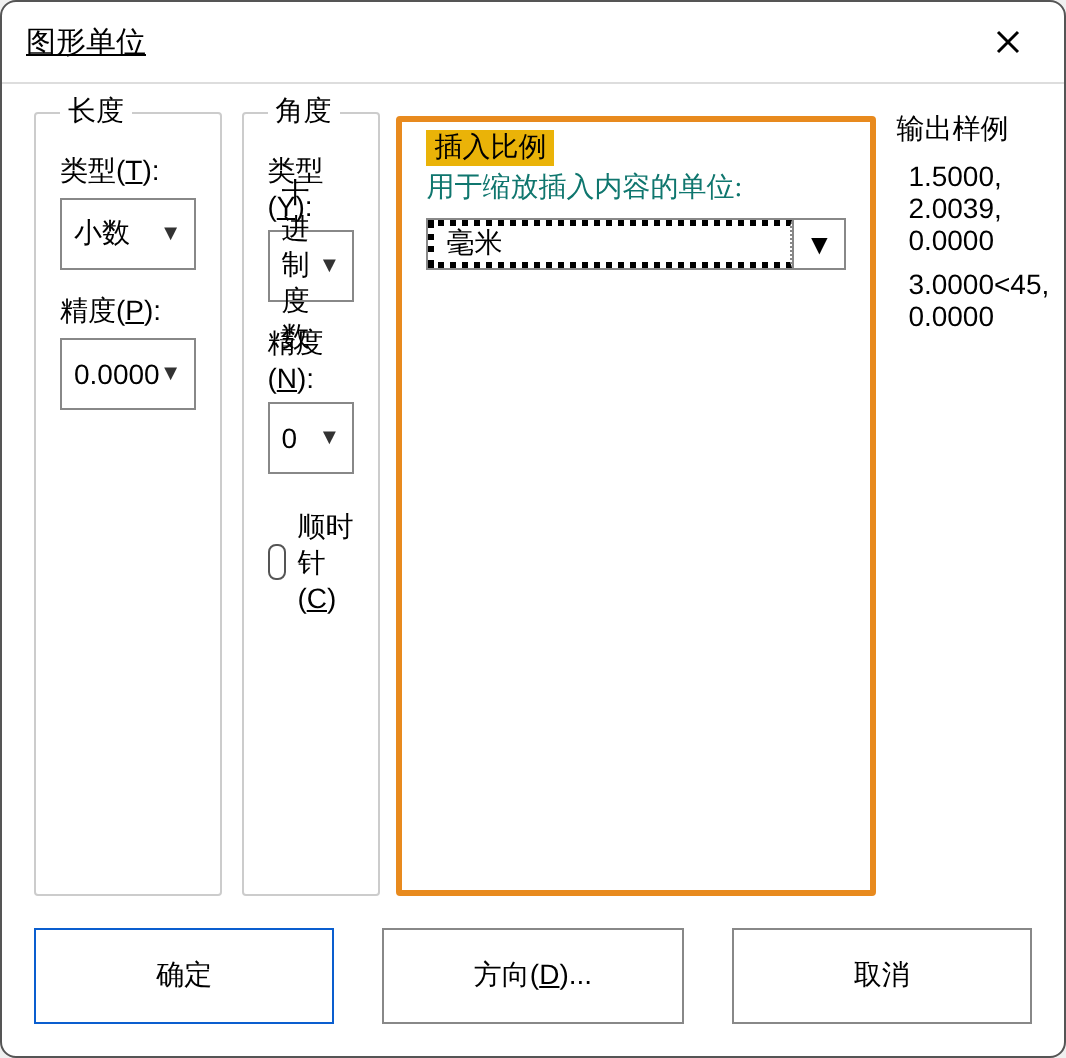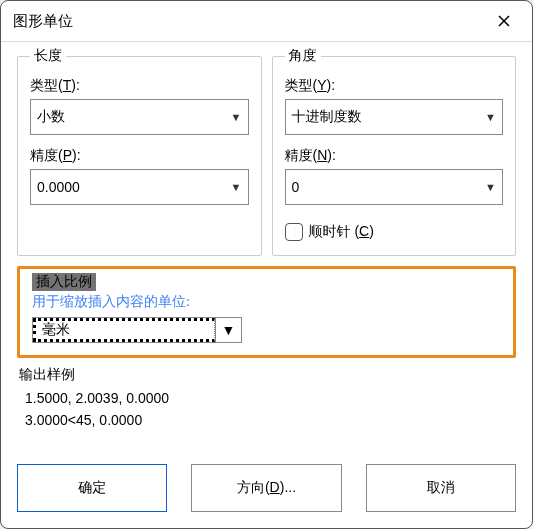--- a/index.html
+++ b/index.html
@@ -23,37 +23,38 @@
     .titlebar {
       display: flex;
       justify-content: space-between;
       align-items: center;
       padding: 8px 12px;
       border-bottom: 1px solid #ddd;
     }
     .titlebar .title {
       font-size: 15px;
       color: #000;
+      text-decoration: underline;
     }
     .close-btn {
       width: 32px;
       height: 24px;
       display: flex;
       align-items: center;
       justify-content: center;
       font-size: 16px;
       cursor: pointer;
       color: #000;
     }
     .close-btn svg { width: 12px; height: 12px; }
     .content {
       flex: 1;
       padding: 14px 16px 10px 16px;
       display: flex;
-      flex-direction: column;
+      flex-direction: row;
       gap: 8px;
     }
     .two-col {
       display: flex;
       gap: 10px;
     }
     .group {
       border: 1px solid #ccc;
       border-radius: 2px;
       padding: 0 12px 14px 12px;
@@ -105,29 +106,29 @@
       background: #fff;
       cursor: pointer;
     }
     .insert-group {
       border: 3px solid #e88a1e;
       padding: 4px 12px 12px 12px;
       border-radius: 2px;
       margin-top: 2px;
     }
     .insert-group .gtitle {
-      background: #737373;
+      background: #eab308;
       padding: 0 4px;
       display: inline-block;
       position: relative;
       color: #000;
     }
     .insert-group .desc {
       margin: 2px 0 6px 0;
-      color: #3b82f6;
+      color: #0f766e;
       font-family: Liberation Serif, serif;
     }
     .insert-select {
       width: 210px;
       height: 26px;
       border: 1px solid #888;
       background: #fff;
       display: flex;
       align-items: center;
       cursor: pointer;

